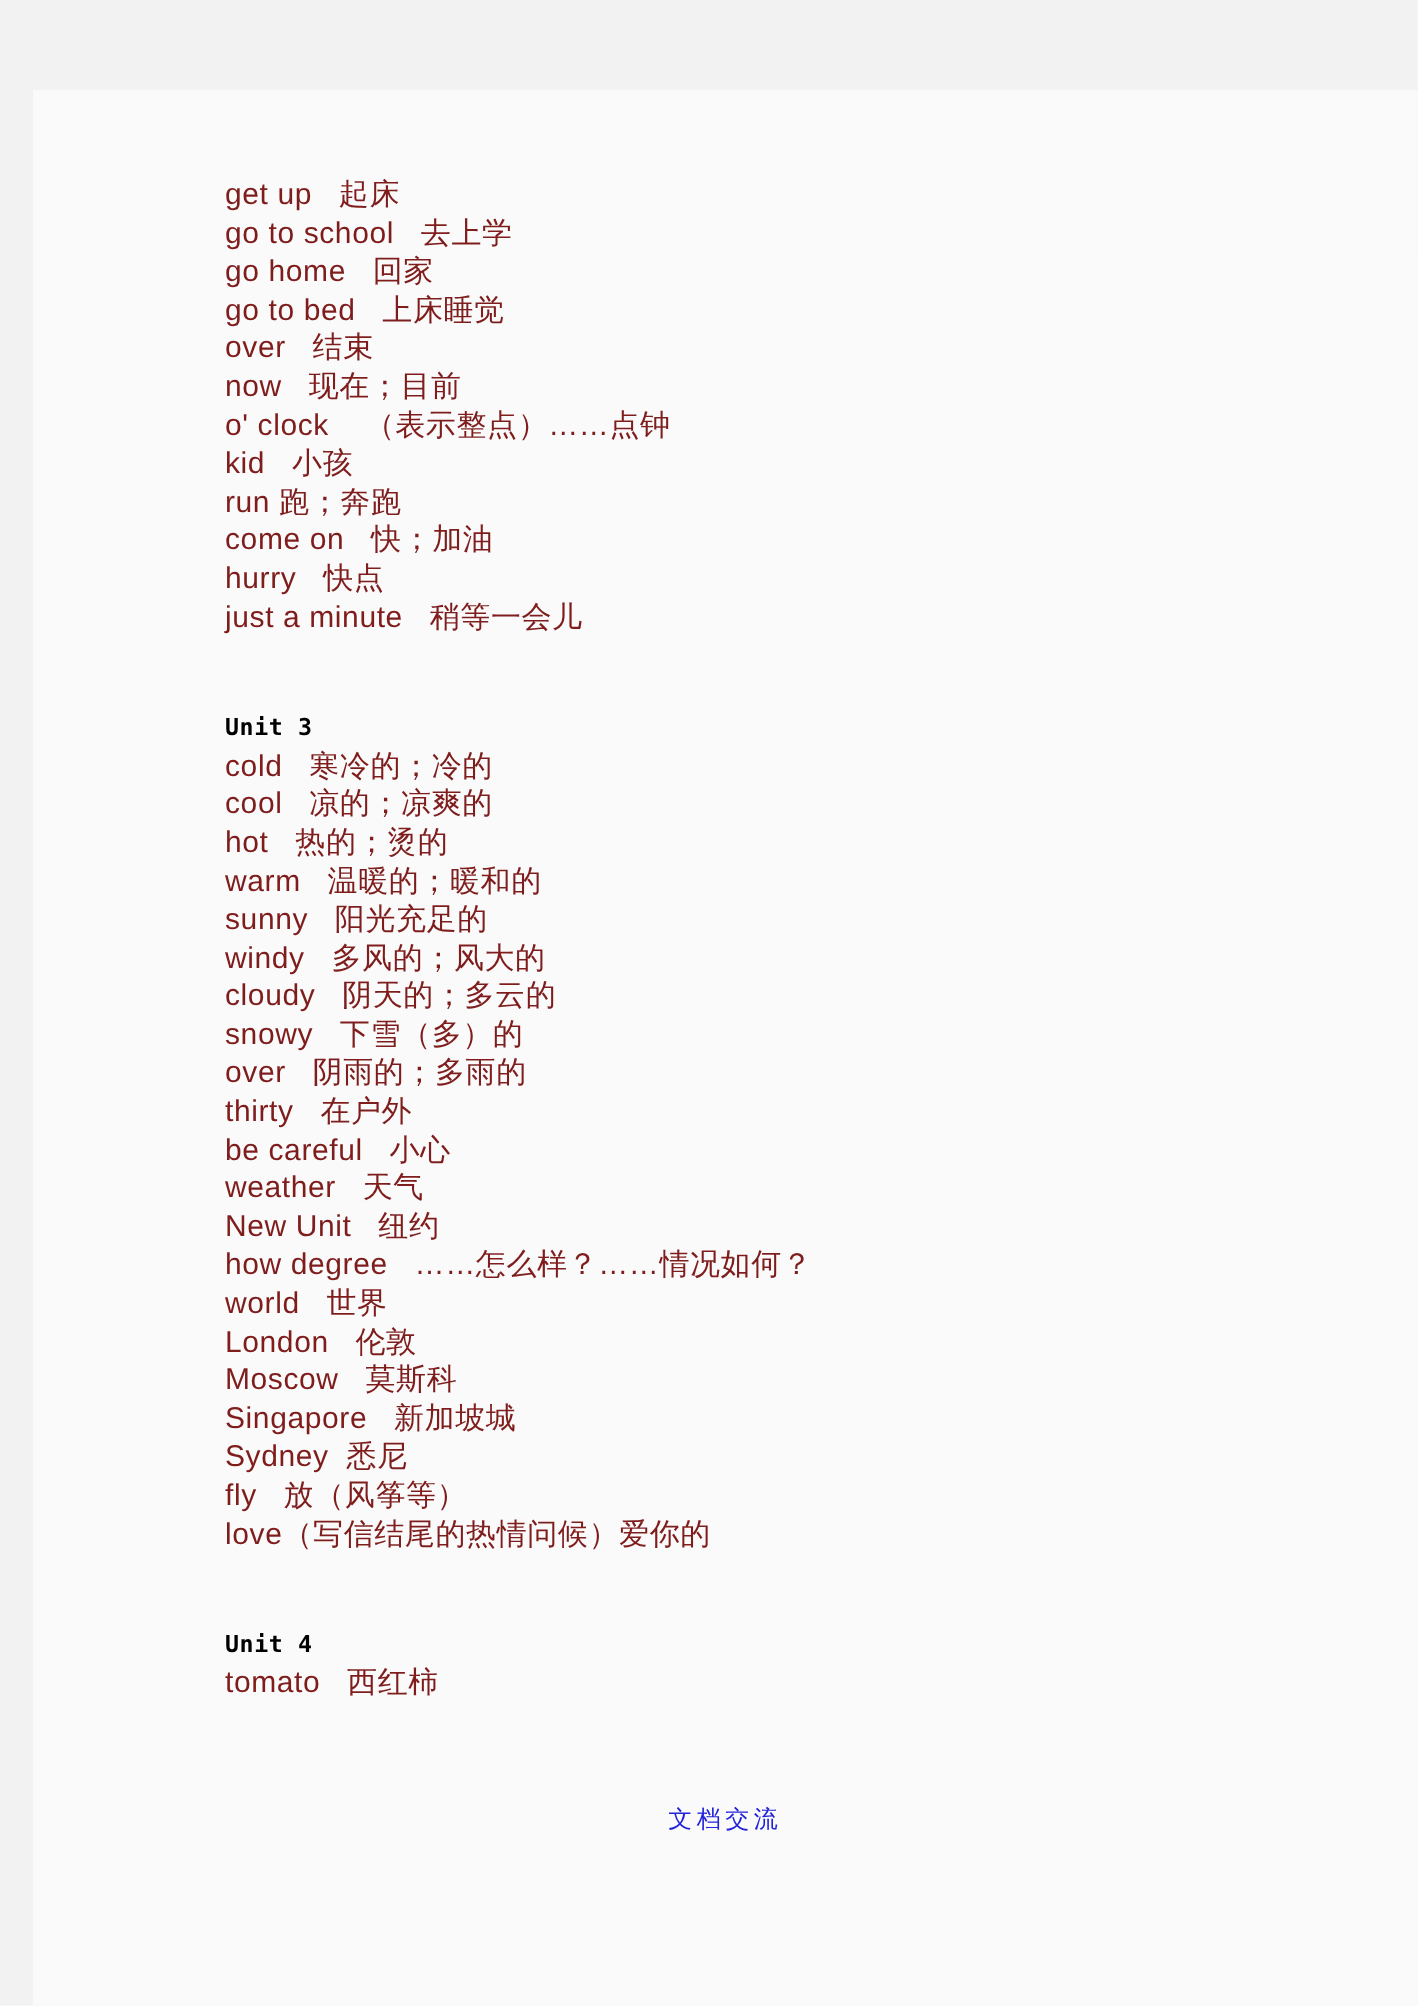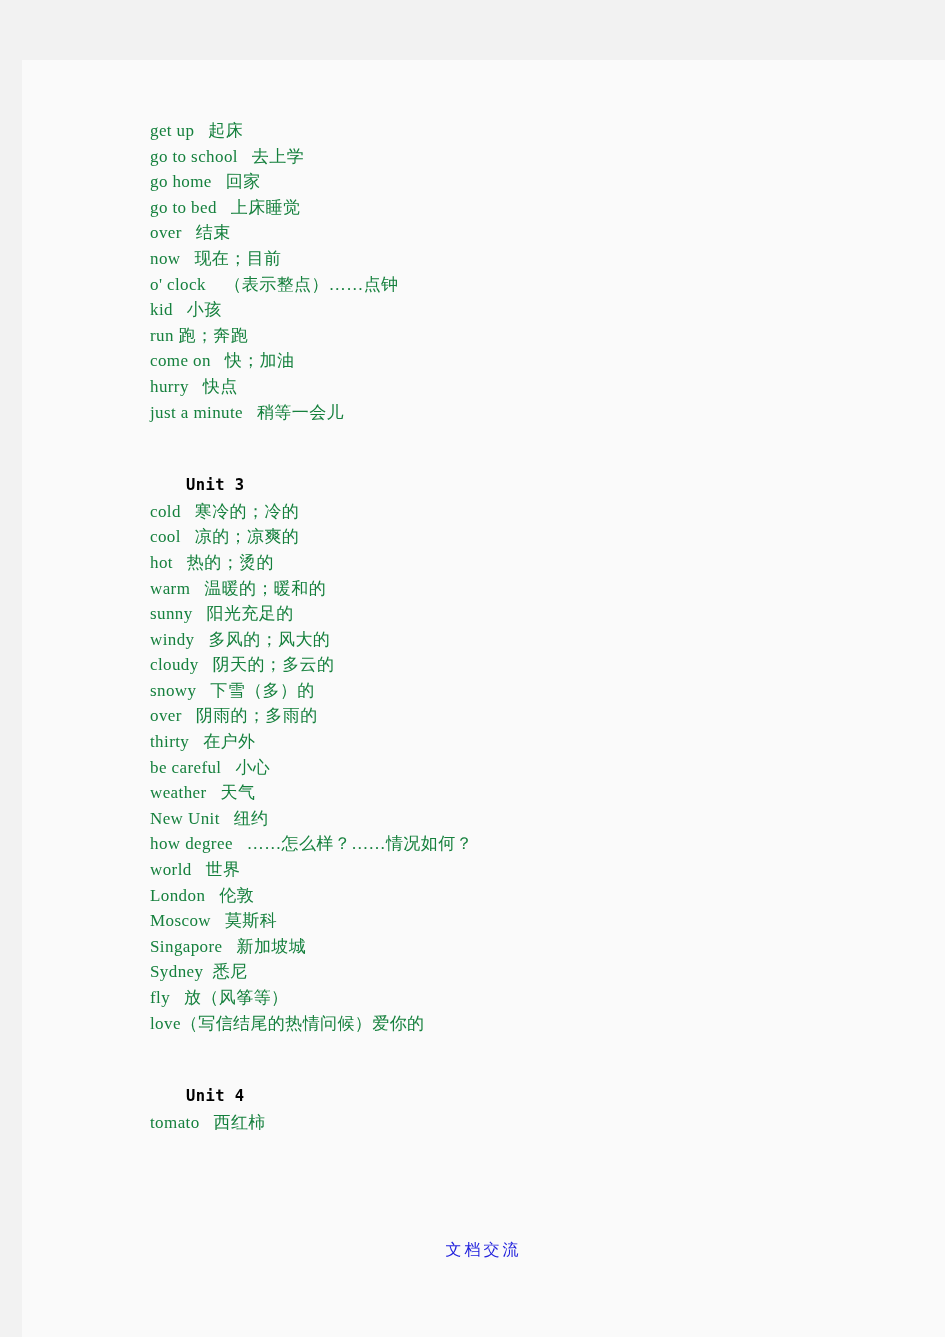--- a/index.html
+++ b/index.html
@@ -28,52 +28,51 @@
 
   
   #content {
     position: absolute;
     left: 128px;
     top: 58px;
     width: 760px;
   }
 
   .vocab-line {
-    font-family: Liberation Serif, serif;
-    font-size: 17px;
+    font-family: Liberation Sans, sans-serif;
+    font-size: 20px;
     line-height: 25.6px;
-    color: #15803d;
+    color: #7f1d1d;
     white-space: pre;
     letter-spacing: 0.4px;
   }
 
   .unit-heading {
     font-family: "DejaVu Sans Mono", "Liberation Mono", monospace;
     font-size: 15.5px;
     line-height: 25.6px;
     font-weight: bold;
     color: #000000;
     white-space: pre;
     letter-spacing: 0.4px;
-    margin-left: 36px;
   }
 
   .section-gap {
     height: 48px;
   }
 
   .block {
     display: block;
   }
 
   
   #footer-watermark {
     position: absolute;
     left: 0;
-    top: 1180px;
+    top: 1143px;
     width: 923px;
     text-align: center;
     font-family: "DejaVu Sans", "Liberation Sans", sans-serif;
     font-size: 16px;
     color: #2222dd;
     letter-spacing: 3px;
     white-space: pre;
   }
 </style>
 </head>

